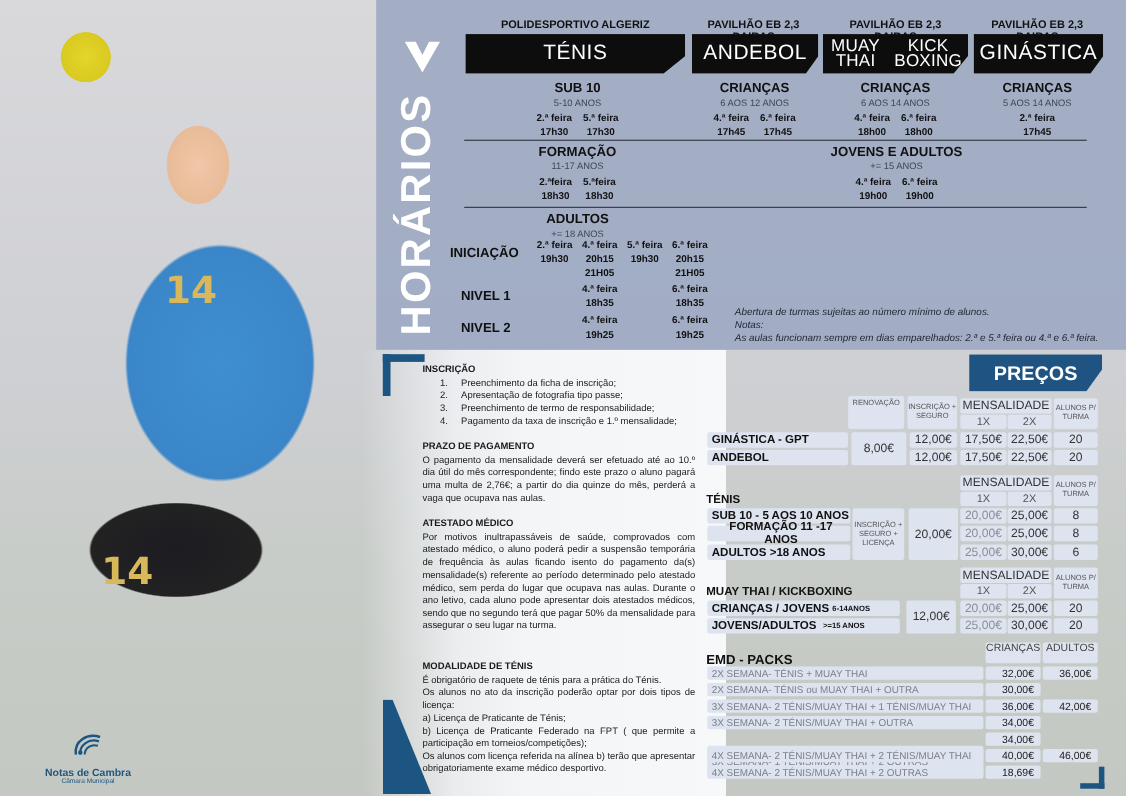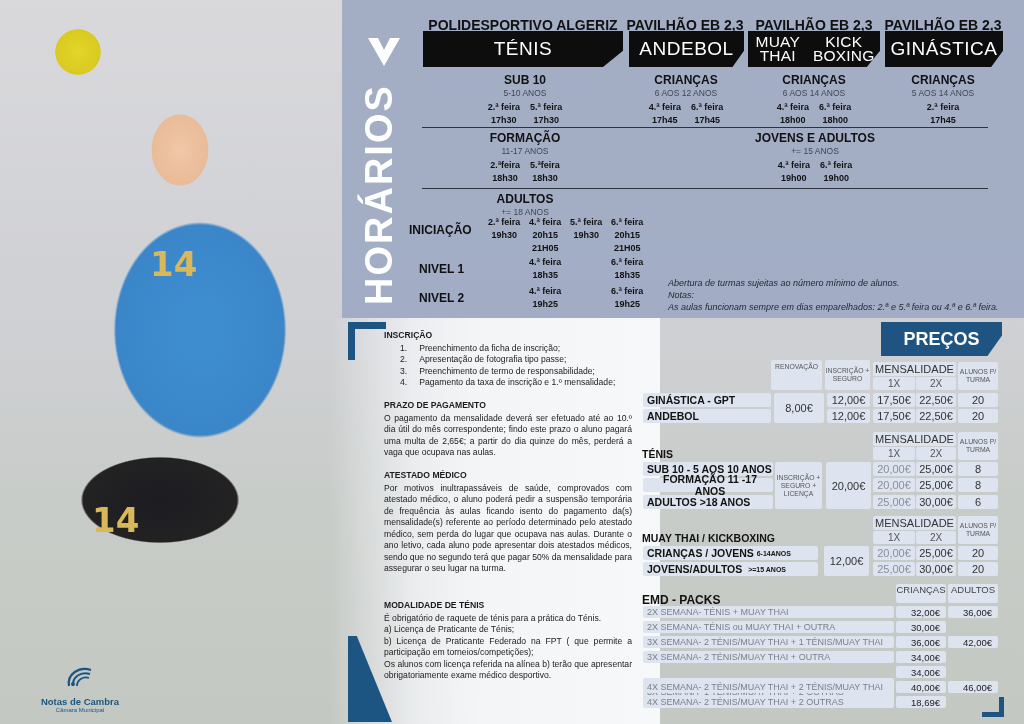--- a/index.html
+++ b/index.html
@@ -17,21 +17,21 @@
   }
   .photo-fade{position:absolute;left:330px;top:318px;width:330px;height:406px;
     background:linear-gradient(90deg,rgba(233,236,239,0) 0,rgba(240,242,245,.85) 25%,#f4f5f7 45%,#f7f8f9 100%);}
   .shirt-num{position:absolute;font-family:"DejaVu Sans",sans-serif;font-weight:bold;color:#d8b85a;font-size:34px;}
 
   
   .sched{position:absolute;left:342px;top:0;width:682px;height:318px;background:rgba(160,172,196,.96);}
   .vert-title{position:absolute;left:358px;top:305px;transform:rotate(-90deg);transform-origin:left top;
     color:#fff;font-weight:bold;font-size:38px;letter-spacing:2px;width:230px;}
   .chev{position:absolute;left:366px;top:34px;width:36px;height:36px;}
-  .venue{position:absolute;top:17px;font-size:14px;font-weight:bold;color:#111;text-align:center;}
+  .venue{position:absolute;top:17px;font-size:10px;font-weight:bold;color:#111;text-align:center;}
   .sport{position:absolute;top:31px;height:36px;background:#0d0d0d;color:#fff;display:flex;align-items:center;justify-content:center;
     font-size:19px;letter-spacing:.5px;clip-path:polygon(0 0,100% 0,100% 55%,90% 100%,0 100%);}
   .sport.two{font-size:15.5px;line-height:14px;text-align:center;letter-spacing:.2px;}
   .grp{position:absolute;text-align:center;}
   .grp .h{font-weight:bold;font-size:12px;color:#111;}
   .grp .a{font-size:8.5px;color:#3e4656;margin-top:1px;}
   .days{display:flex;justify-content:center;gap:10px;margin-top:3px;}
   .day{font-size:9px;font-weight:bold;color:#111;text-align:center;line-height:13px;}
   .hr{position:absolute;height:1px;background:#2d3440;}
   .lvl{position:absolute;font-weight:bold;font-size:12px;color:#111;}
@@ -244,29 +244,30 @@
         <span>Preenchimento de termo de responsabilidade;</span>
       </li>
     <li>
         <span>4.</span>
         <span>Pagamento da taxa de inscrição e 1.º mensalidade;</span>
       </li>
   </ol>
 </div>
 <div class="info" style="top:400px;">
   <div class="t">PRAZO DE PAGAMENTO</div>
-  <p>O pagamento da mensalidade deverá ser efetuado até ao 10.º dia útil do mês correspondente; findo este prazo o aluno pagará uma multa de 2,65€; a partir do dia quinze do mês, perderá a vaga que ocupava nas aulas.</p>
+  <p>O pagamento da mensalidade deverá ser efetuado até ao 10.º dia útil do mês correspondente; findo este prazo o aluno pagará uma multa de 2,76€; a partir do dia quinze do mês, perderá a vaga que ocupava nas aulas.</p>
 </div>
 <div class="info" style="top:470px;">
   <div class="t">ATESTADO MÉDICO</div>
   <p>Por motivos inultrapassáveis de saúde, comprovados com atestado médico, o aluno poderá pedir a suspensão temporária de frequência às aulas ficando isento do pagamento da(s) mensalidade(s) referente ao período determinado pelo atestado médico, sem perda do lugar que ocupava nas aulas. Durante o ano letivo, cada aluno pode apresentar dois atestados médicos, sendo que no segundo terá que pagar 50% da mensalidade para assegurar o seu lugar na turma.</p>
 </div>
 <div class="info" style="top:600px;">
   <div class="t">MODALIDADE DE TÉNIS</div>
   <p>É obrigatório de raquete de ténis para a prática do Ténis.</p>
+  <p>Os alunos  no ato da inscrição poderão optar por dois tipos de licença:</p>
   <p>a) Licença de Praticante de Ténis;</p>
   <p>b) Licença de Praticante Federado na FPT ( que permite a participação em torneios/competições);</p>
   <p>Os alunos com licença referida na alínea b) terão que apresentar obrigatoriamente exame médico desportivo.</p>
 </div>
 
 <div class="precos">PREÇOS</div>
 
 <div class="cell hd" style="left:771px;top:360px;width:51px;height:30px;align-items:flex-start;padding-top:3px;">RENOVAÇÃO</div>
 <div class="cell hd" style="left:825px;top:360px;width:45px;height:30px;">INSCRIÇÃO + SEGURO</div>
 <div class="cell big" style="left:873px;top:362px;width:83px;height:14px;">MENSALIDADE</div>

